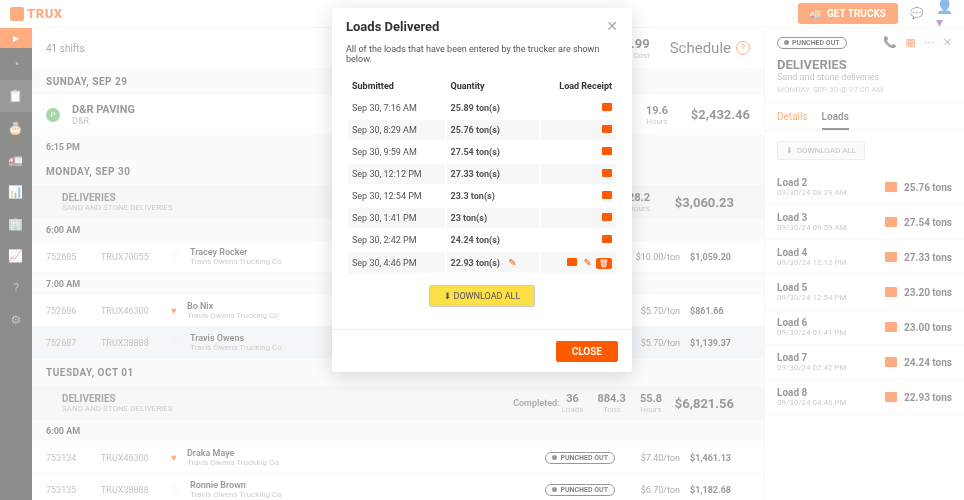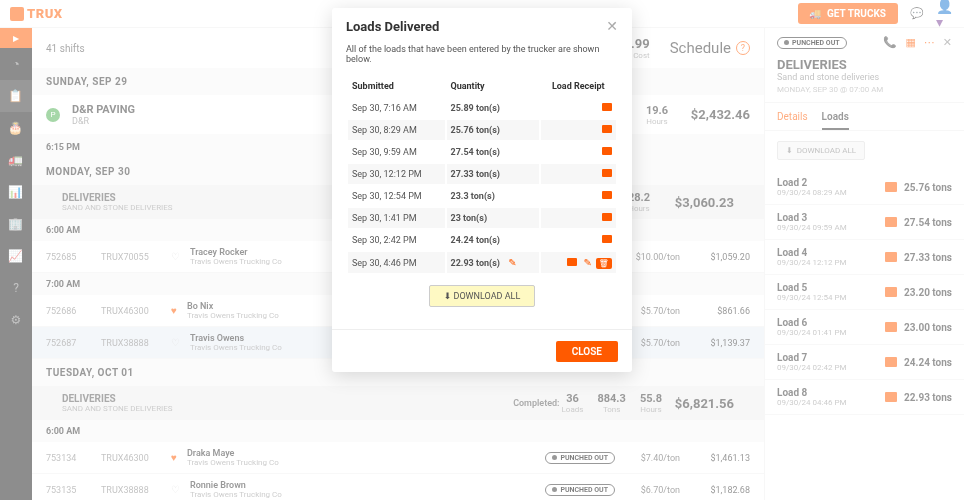--- a/index.html
+++ b/index.html
@@ -42,21 +42,21 @@
 .shift-id{color:#888;width:45px}
 .shift-code{color:#888;width:60px}
 .heart{color:#ff5a00;font-size:10px}
 .heart-empty{color:#ccc;font-size:10px}
 .trucker-name{font-weight:600;color:#333}
 .trucker-co{color:#999;font-size:8px}
 .trucker-info{flex:1}
 .punched-badge{background:#fff;border:1px solid #333;border-radius:10px;padding:1px 6px;font-size:7px;font-weight:700;display:flex;align-items:center;gap:3px}
 .punched-dot{width:5px;height:5px;background:#333;border-radius:50%}
 .rate{color:#555;width:55px;text-align:right}
-.amount{font-weight:400;color:#333;width:60px;text-align:right}
+.amount{font-weight:700;color:#333;width:60px;}
 .right-panel{width:200px;background:#fff;border-left:1px solid #eee;overflow:hidden}
 .panel-top{padding:8px 12px;border-bottom:1px solid #eee}
 .panel-badges{display:flex;justify-content:space-between;align-items:center;margin-bottom:8px}
 .panel-icons{display:flex;gap:8px;color:#ff5a00;font-size:11px}
 .panel-title{font-size:13px;font-weight:700;color:#333}
 .panel-sub{font-size:9px;color:#888}
 .panel-time{font-size:8px;color:#aaa;margin-top:3px}
 .panel-tabs{display:flex;gap:14px;padding:8px 12px 0;border-bottom:1px solid #eee}
 .tab{font-size:10px;color:#ff5a00;padding-bottom:6px;cursor:pointer}
 .tab.active{color:#333;border-bottom:2px solid #333;font-weight:600}
@@ -73,21 +73,21 @@
 .modal-close{color:#aaa;font-size:14px;cursor:pointer}
 .modal-body{padding:0 14px 12px}
 .modal-desc{font-size:9px;color:#555;margin-bottom:10px}
 .modal-table{width:100%;font-size:9px}
 .modal-table th{text-align:left;font-weight:700;color:#333;padding:5px 4px;font-size:9px}
 .modal-table td{padding:5px 4px;color:#555}
 .modal-table tr:nth-child(even) td{background:#f7f7f7}
 .receipt-icon{width:10px;height:8px;background:#ff5a00;display:inline-block;border-radius:1px}
 .edit-icon{color:#ff5a00;font-size:10px;margin-left:6px}
 .delete-icon{background:#ff5a00;color:#fff;padding:1px 3px;border-radius:2px;font-size:8px;margin-left:4px}
-.modal-download{display:block;margin:10px auto;padding:5px 14px;font-size:9px;color:#555;background:#fef9c3;border:1px solid #ccc;border-radius:2px}
+.modal-download{display:block;margin:10px auto;padding:5px 14px;font-size:9px;color:#555;background:#fde047;border:1px solid #ccc;border-radius:2px}
 .modal-footer{padding:10px 14px;text-align:right;border-top:1px solid #eee}
 .close-btn{background:#ff5a00;color:#fff;border:none;padding:5px 16px;font-size:10px;font-weight:600;border-radius:2px}
 .total-cost{text-align:right}
 .total-amount{font-size:13px;font-weight:700;color:#333}
 .total-label{font-size:8px;color:#999}
 </style>
 </head>
 <body>
 
 <div class="topbar">
@@ -368,21 +368,21 @@
     <span class="modal-title">Loads Delivered</span>
     <span class="modal-close">✕</span>
   </div>
   <div class="modal-body">
     <div class="modal-desc">All of the loads that have been entered by the trucker are shown below.</div>
     <table class="modal-table">
       <thead>
           <tr>
         <th>Submitted</th>
         <th>Quantity</th>
-        <th style="text-align:center">Load Receipt</th>
+        <th style="text-align:right">Load Receipt</th>
       </tr>
         </thead>
       <tbody id="modal-rows">
           <tr>
     <td>Sep 30, 7:16 AM</td>
     <td><b>25.89 ton(s)</b></td>
     <td style="text-align:right"><span class="receipt-icon"></span></td>
   </tr>
           <tr>
     <td>Sep 30, 8:29 AM</td>

